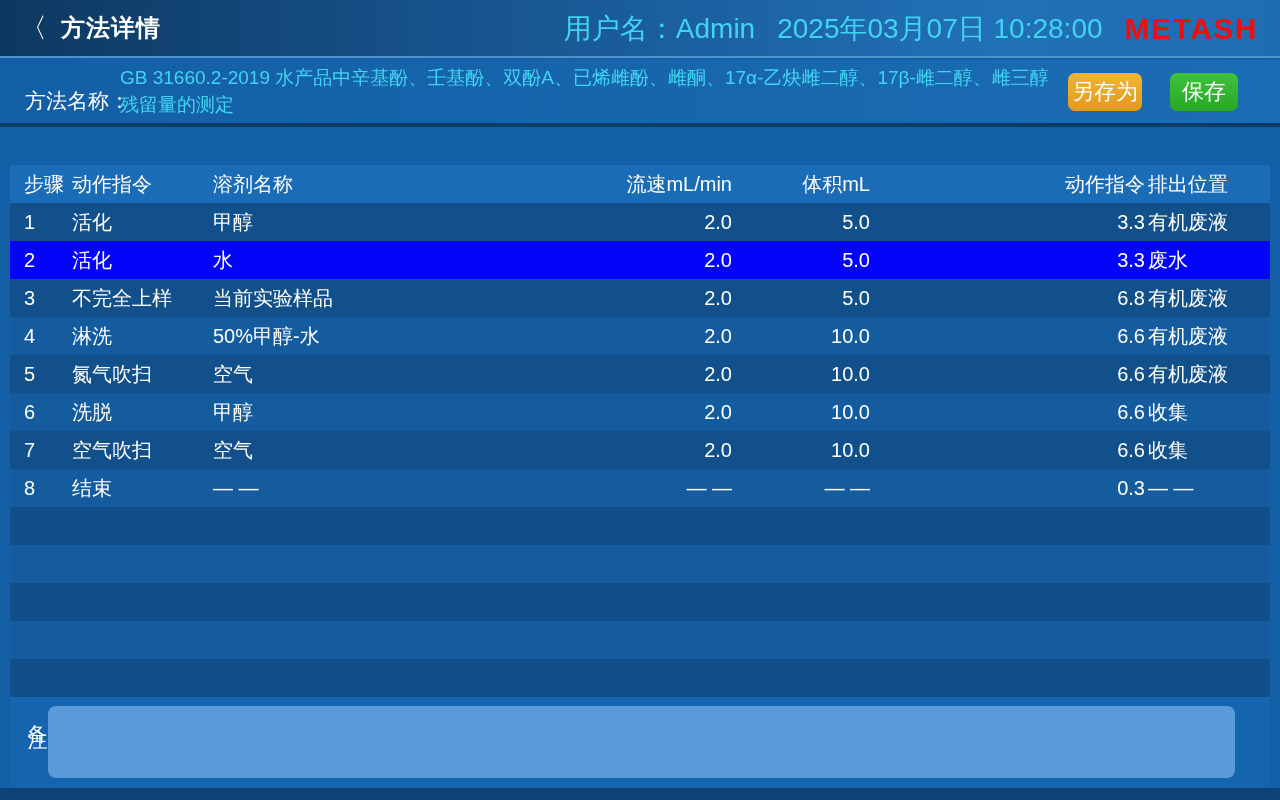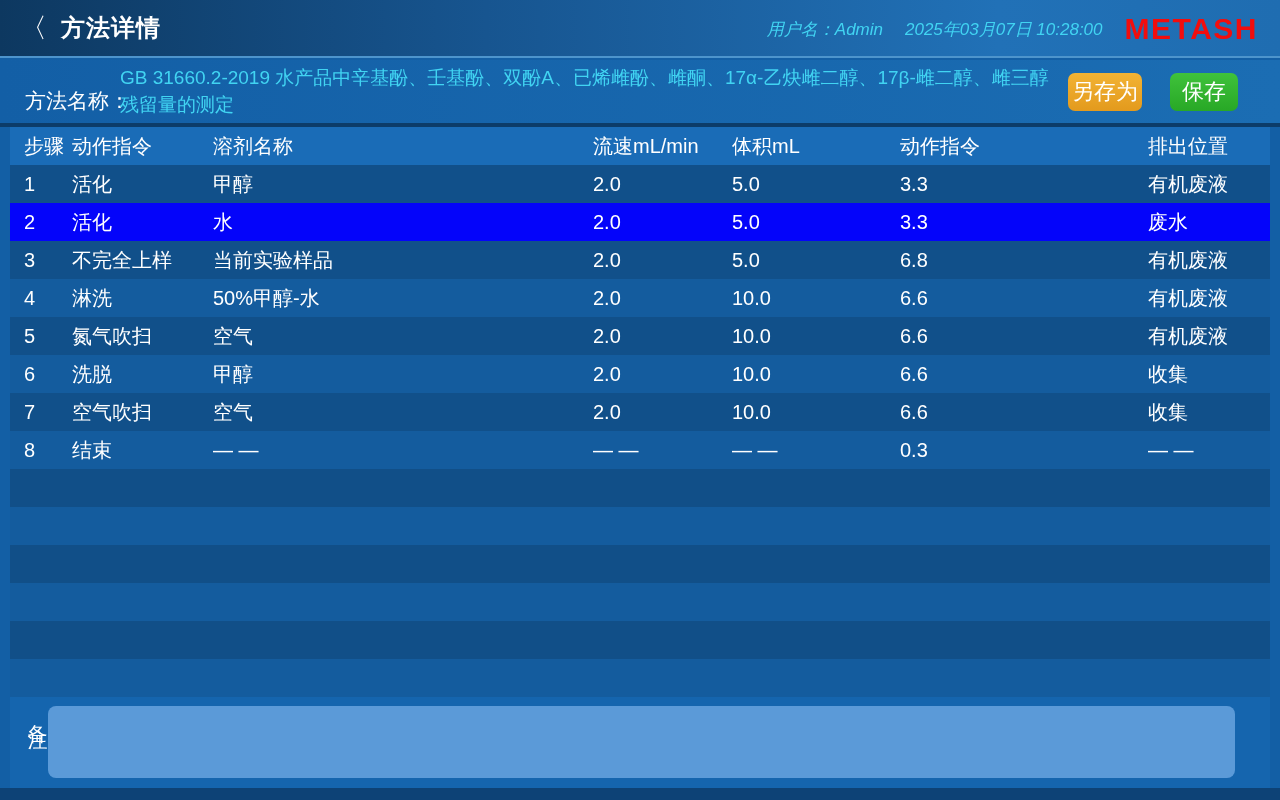--- a/index.html
+++ b/index.html
@@ -10,21 +10,21 @@
   
   .titlebar {
     position:absolute; left:0; top:0; width:1280px; height:58px;
     background:linear-gradient(90deg,#0D3860 0%,#175590 38%,#2171B7 78%,#1F6DB1 100%);
     border-bottom:2px solid #4D94CC;
     display:flex; align-items:center;
   }
   .back { font-size:27px; font-weight:400; margin-left:20px; cursor:pointer; line-height:58px; }
   .tb-title { font-size:24px; font-weight:700; margin-left:14px; letter-spacing:1px; }
   .tb-right { position:absolute; right:22px; top:0; height:58px; display:flex; align-items:center; gap:22px; }
-  .cyan { color:#41D4F2; font-size:17px;font-style:italic; }
+  .cyan { color:#41D4F2; font-size:28px; }
   .logo { color:#F20D0D; font-size:30px; font-weight:700; letter-spacing:1.5px; }
 
   
   .method {
     position:absolute; left:0; top:60px; width:1280px; height:63px;
     background:linear-gradient(90deg,#135FA6 0%,#1B6DB3 100%);
   }
   .method-label { position:absolute; left:25px; top:27px; font-size:21px; color:#fff; }
   .method-name {
     position:absolute; left:120px; top:4px; width:945px;
@@ -33,25 +33,25 @@
   .btn {
     position:absolute; top:13px; height:38px; border:none; border-radius:7px;
     color:#fff; font-size:22px; font-family:inherit; cursor:pointer; padding:0;
   }
   .btn-saveas { left:1068px; width:74px; background:linear-gradient(180deg,#F2B334 0%,#E39A1D 100%); }
   .btn-save  { left:1170px; width:68px; background:linear-gradient(180deg,#3FC23B 0%,#28A826 100%); }
   .divider { position:absolute; left:0; top:123px; width:1280px; height:4px; background:#0C3C69; }
 
   
   .tablewrap { position:absolute; left:10px; top:127px; width:1260px; }
-  table { border-collapse:collapse; table-layout:fixed; width:1260px; }
+  table { border-collapse:collapse; table-layout:fixed; width:1260px;margin-top:38px; }
   th,td { height:38px; font-size:20px; font-weight:400; color:#fff; white-space:nowrap; overflow:hidden; padding:0; }
   col.c0{width:62px;} col.c1{width:141px;} col.c2{width:380px;}
   col.c3{width:139px;} col.c4{width:138px;} col.c5{width:275px;} col.c6{width:125px;}
-  .a-left{text-align:left;} .a-center{text-align:left;}
+  .a-left{text-align:left;} .a-center{text-align:right;}
   .p0{padding-left:14px;} .p5{padding-left:30px;} .p6{padding-left:3px;}
   thead tr { background:#1A6CB7; }
   tbody tr.dark  { background:#11508A; }
   tbody tr.light { background:#145C9E; }
   tbody tr.selected { background:#0404FA; }
   tbody tr { cursor:pointer; }
 
   .stripes { width:1260px; }
   .stripe { height:38px; }
   .stripe.dark  { background:#114F88; }

